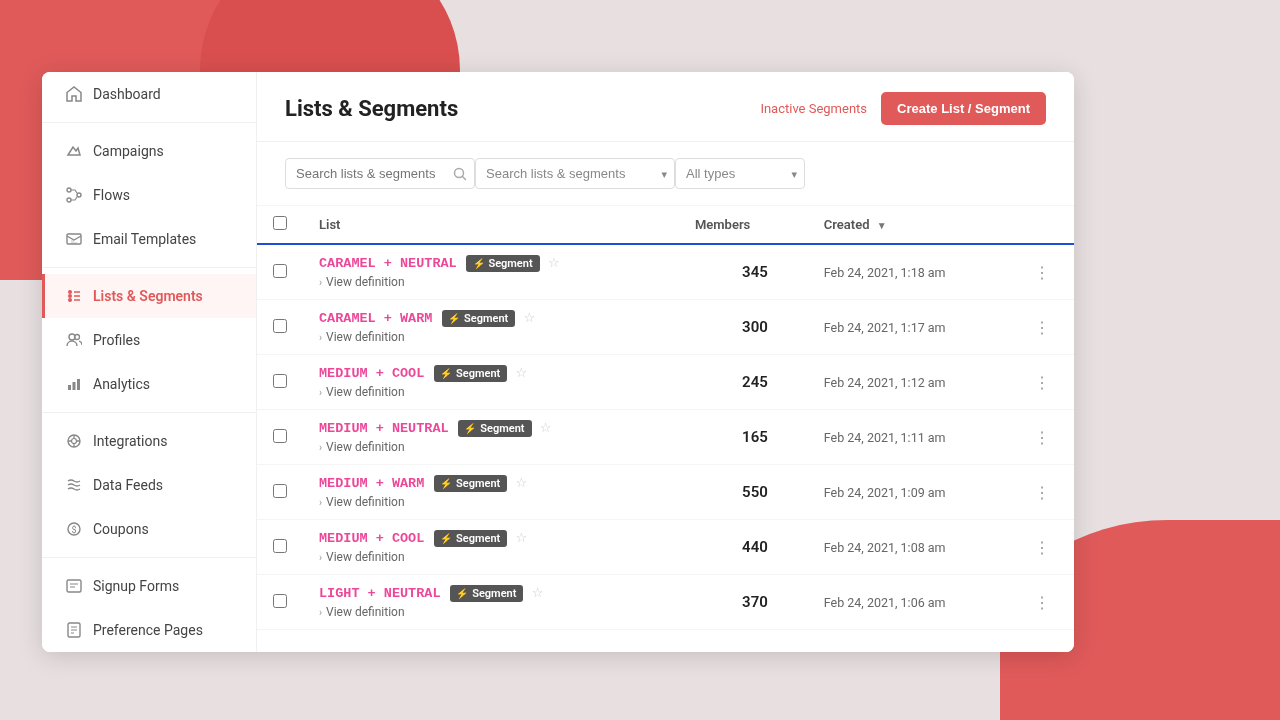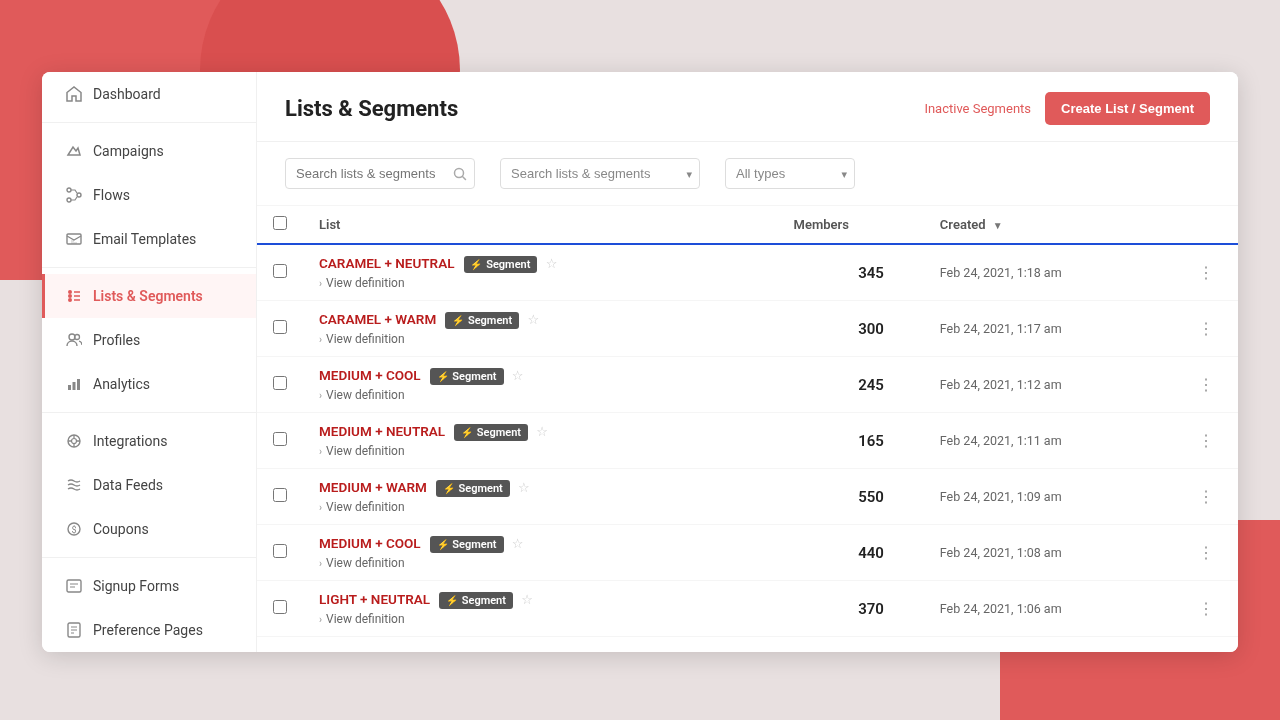--- a/index.html
+++ b/index.html
@@ -39,21 +39,21 @@
       top: -60px; left: 200px;
       width: 260px; height: 260px;
       background: #d94f4f;
       border-radius: 50%;
     }
 
     
     .app-container {
       position: absolute;
       top: 72px; left: 42px;
-      width: 1196px;
+      width: 1032px;
       height: 580px;
       background: white;
       border-radius: 8px;
       box-shadow: 0 4px 24px rgba(0,0,0,0.15);
       display: flex;
       z-index: 1;
       overflow: hidden;
     }
 
     
@@ -143,21 +143,21 @@
       font-size: 13px;
       font-weight: 600;
       cursor: pointer;
       white-space: nowrap;
     }
 
     
     .filter-bar {
       display: flex;
       align-items: center;
-      gap: 25px;
+      gap: 0;
       padding: 16px 28px;
       border-bottom: 1px solid #f5f5f5;
     }
     .search-input-wrap {
       position: relative;
       display: flex;
       align-items: center;
     }
     .search-input {
       border: 1px solid #ddd;
@@ -251,24 +251,25 @@
       color: #666;
       font-size: 12.5px;
       white-space: nowrap;
     }
     td.actions-cell {
       text-align: center;
       width: 40px;
     }
 
     .list-name {
-      color: #b91c1c;
+      color: #ec4899;
       font-weight: 600;
       font-size: 13.5px;
       cursor: pointer;
+      font-family: Liberation Mono, monospace;
     }
 
     .segment-badge {
       display: inline-flex;
       align-items: center;
       gap: 3px;
       background: #555;
       color: white;
       border-radius: 3px;
       padding: 2px 7px;

